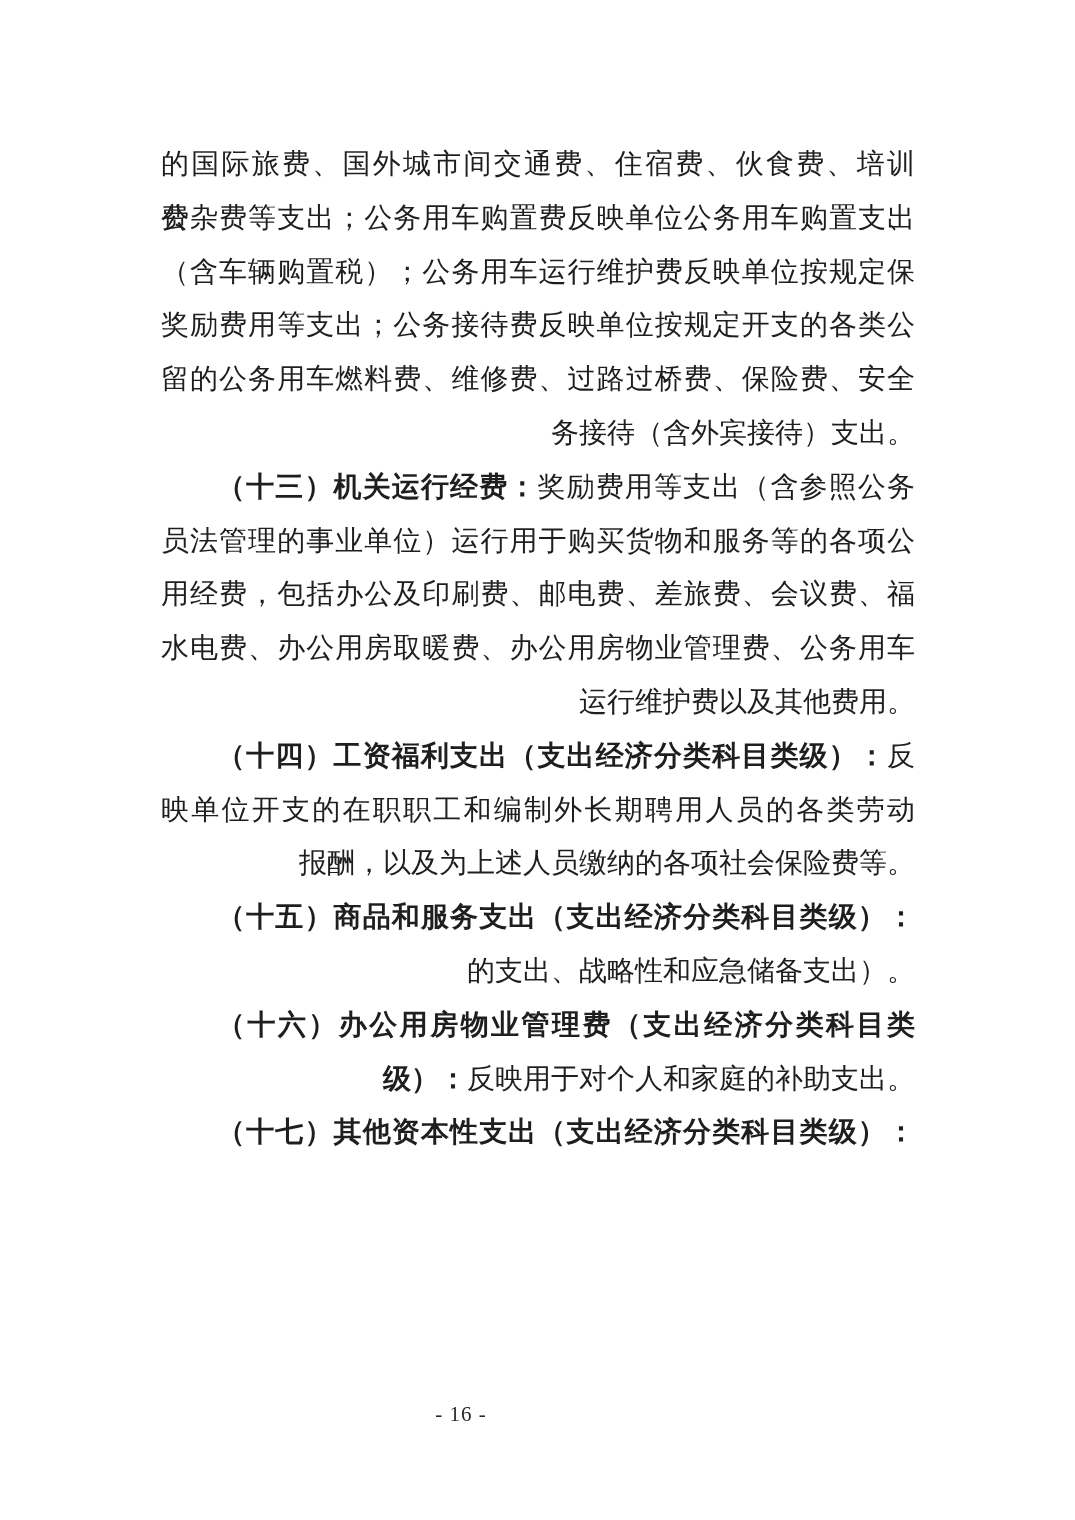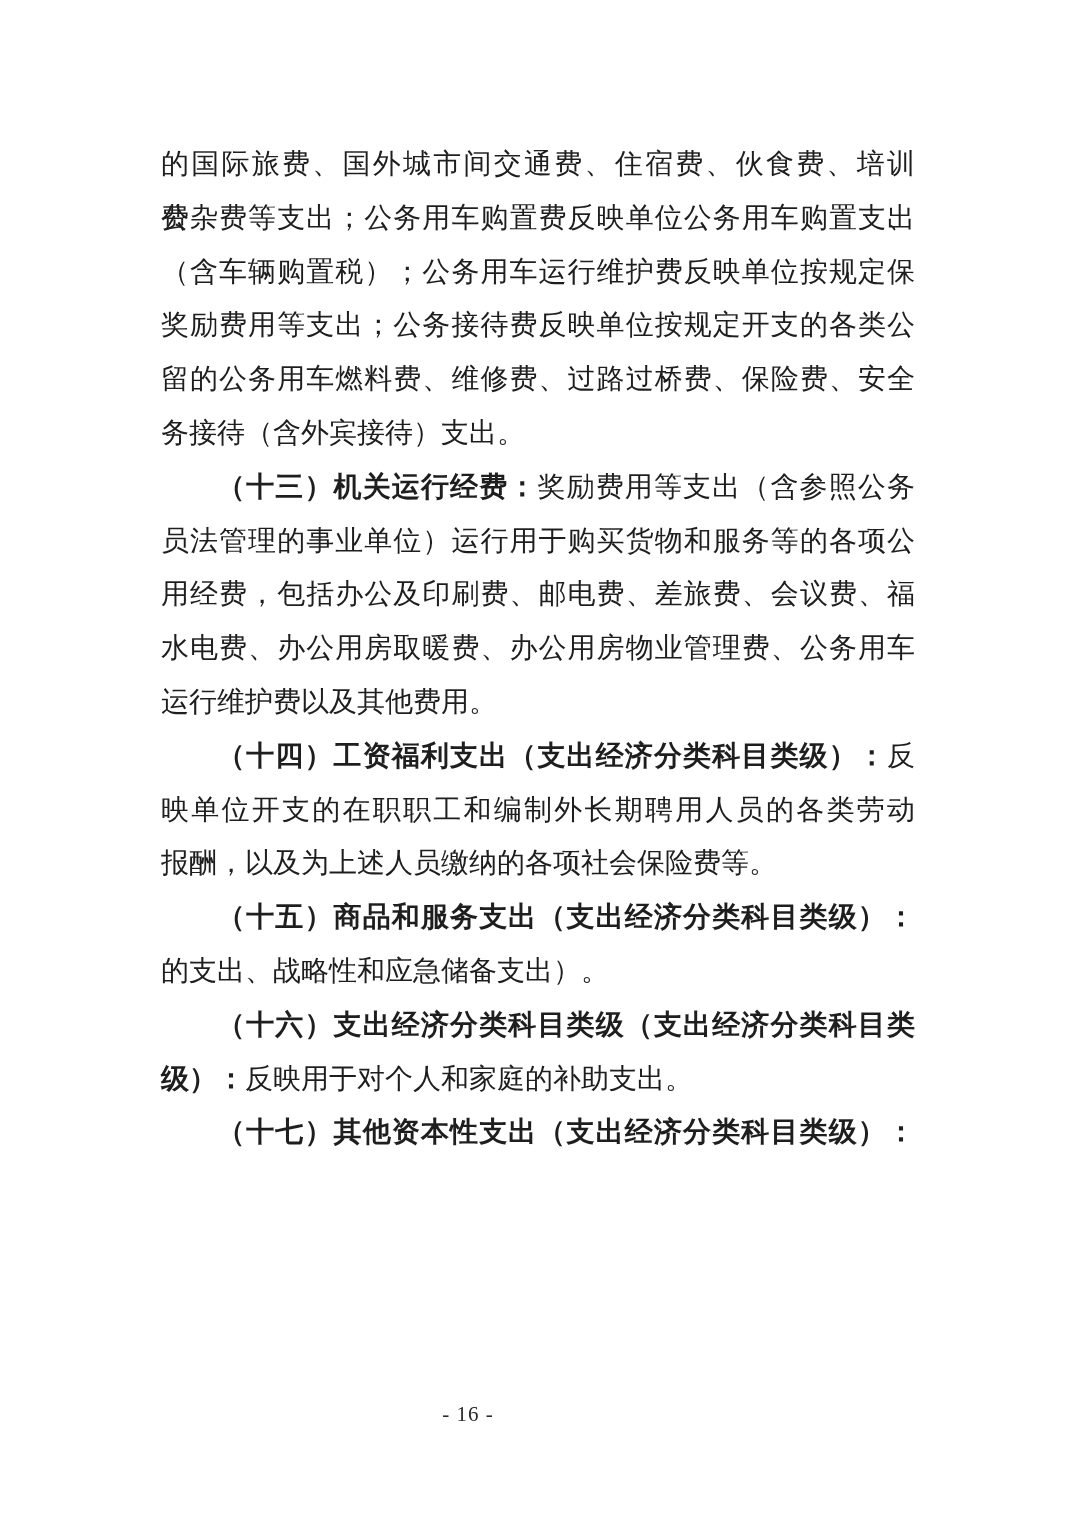--- a/index.html
+++ b/index.html
@@ -21,21 +21,21 @@
   .content {
     position: absolute;
     left: 161px;
     top: 137px;
     width: 754px;
     font-size: 28px;
     line-height: 53.8px;
   }
   .line {
     height: 53.8px;
-    text-align: left;
+    text-align: right;
   }
   .line.j {
     text-align: justify;
     text-align-last: justify;
     text-justify: inter-character;
   }
   .line.i {
     text-indent: 2em;
   }
   .line b {
@@ -43,21 +43,20 @@
   }
   .page-number {
     position: absolute;
     left: 0;
     top: 1402px;
     width: 100%;
     text-align: center;
     font-size: 21px;
     letter-spacing: 1px;
     color: #2a2a2a;
-    padding-left: 7px;
   }
 </style>
 </head>
 <body>
 
 <div class="page">
   <div class="content" id="doc-body">
       <div class="line j"><span>的国际旅费、国外城市间交通费、住宿费、伙食费、培训费、</span></div>
       <div class="line j"><span>公杂费等支出；公务用车购置费反映单位公务用车购置支出</span></div>
       <div class="line j"><span>（含车辆购置税）；公务用车运行维护费反映单位按规定保</span></div>
@@ -67,18 +66,18 @@
       <div class="line j i"><b>（十三）机关运行经费：</b><span>奖励费用等支出（含参照公务</span></div>
       <div class="line j"><span>员法管理的事业单位）运行用于购买货物和服务等的各项公</span></div>
       <div class="line j"><span>用经费，包括办公及印刷费、邮电费、差旅费、会议费、福</span></div>
       <div class="line j"><span>水电费、办公用房取暖费、办公用房物业管理费、公务用车</span></div>
       <div class="line"><span>运行维护费以及其他费用。</span></div>
       <div class="line j i"><b>（十四）工资福利支出（支出经济分类科目类级）：</b><span>反</span></div>
       <div class="line j"><span>映单位开支的在职职工和编制外长期聘用人员的各类劳动</span></div>
       <div class="line"><span>报酬，以及为上述人员缴纳的各项社会保险费等。</span></div>
       <div class="line j i"><b>（十五）商品和服务支出（支出经济分类科目类级）：</b></div>
       <div class="line"><span>的支出、战略性和应急储备支出）。</span></div>
-      <div class="line j i"><b>（十六）支出经济分类科目类级（支出经济分类科目类</b></div>
+      <div class="line j i"><b>（十六）办公用房物业管理费（支出经济分类科目类</b></div>
       <div class="line"><b>级）：</b><span>反映用于对个人和家庭的补助支出。</span></div>
       <div class="line j i"><b>（十七）其他资本性支出（支出经济分类科目类级）：</b></div>
     </div>
   <div class="page-number">- 16 -</div>
 </div>
 
 </body></html>

